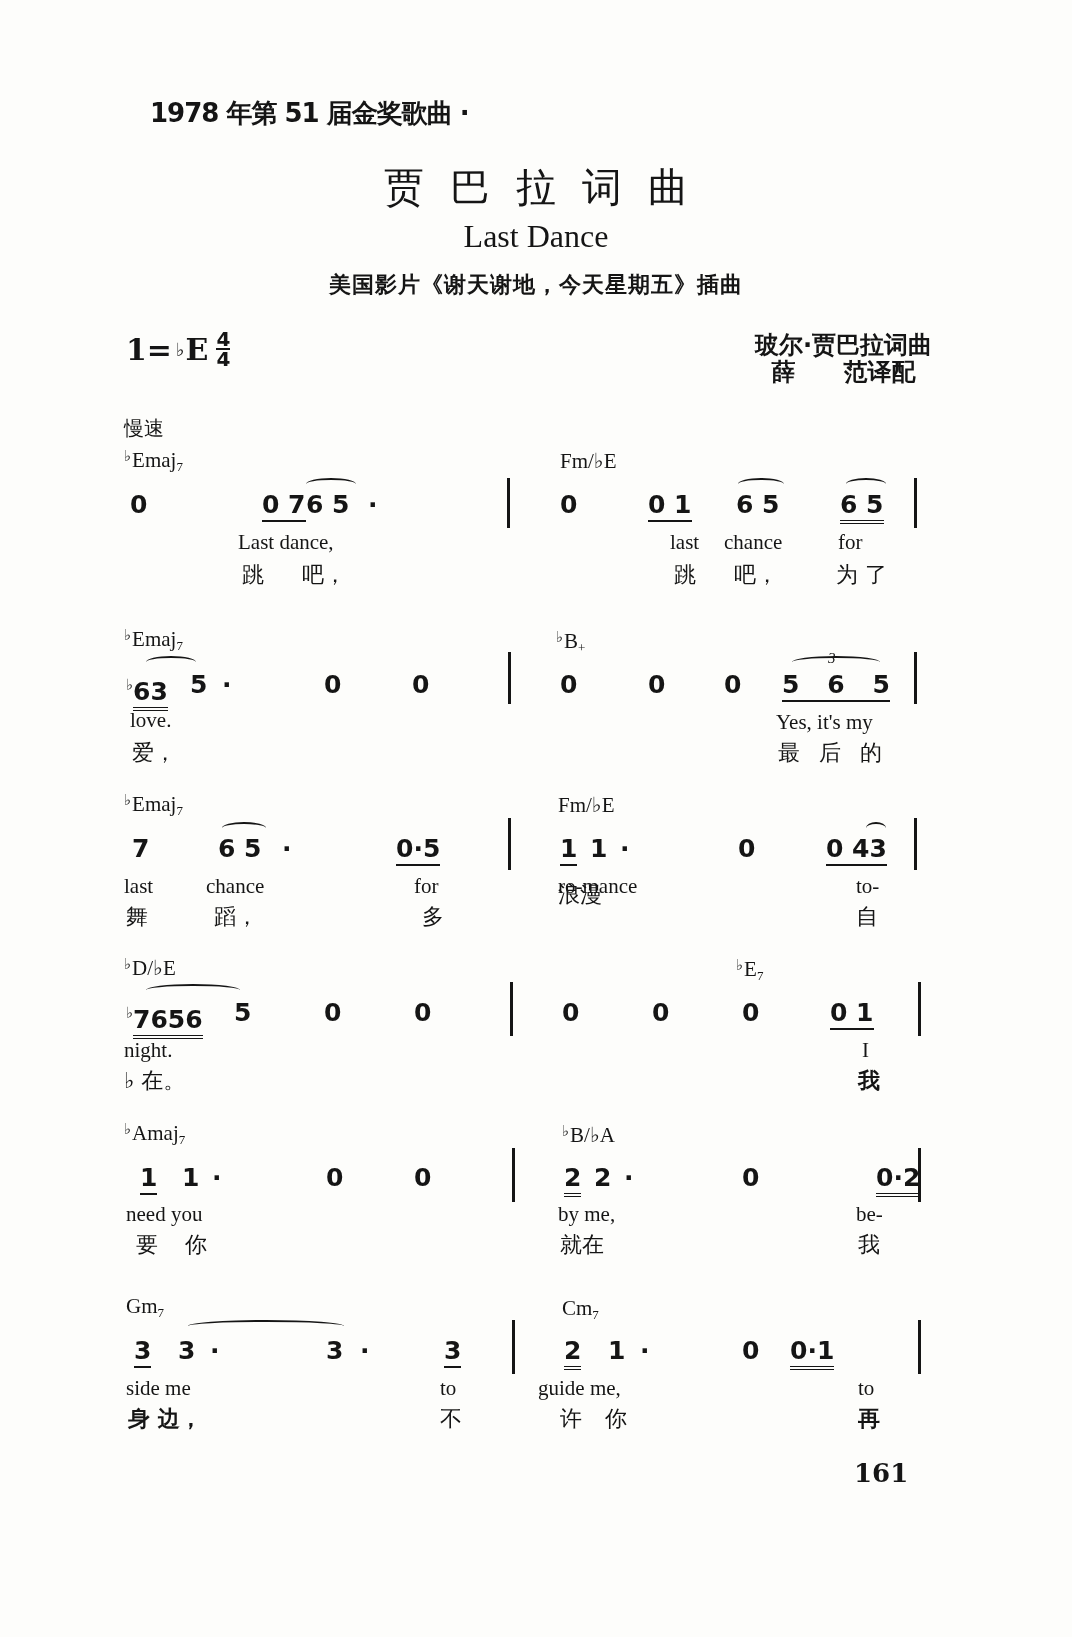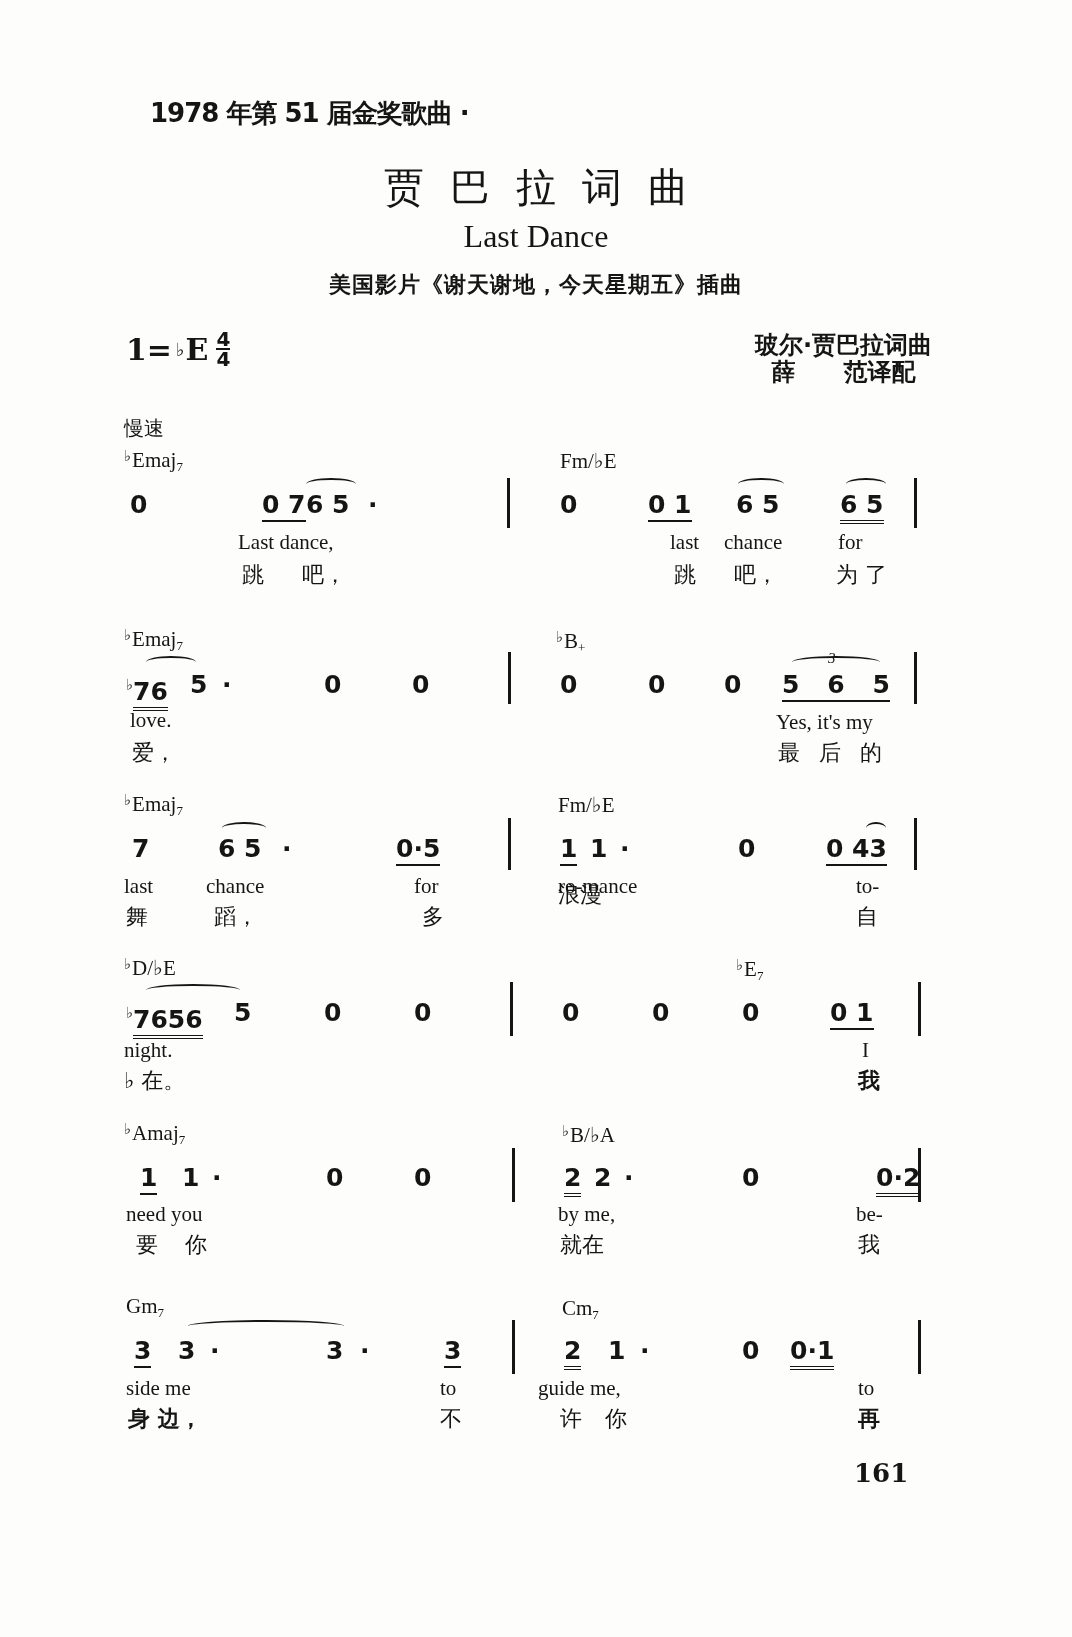--- a/index.html
+++ b/index.html
@@ -82,21 +82,21 @@
 <div class="abs lyr-cn" style="left:674px;top:560px;">跳</div>
 <div class="abs lyr-cn" style="left:734px;top:560px;">吧，</div>
 <div class="abs lyr-cn" style="left:836px;top:560px;">为 了</div>
 
 <div class="bar" style="left:914px;top:478px;height:50px;"></div>
 
 <div class="abs chord" style="left:124px;top:626px;"><span class="fl">♭</span><span>E</span><span>maj</span><sub>7</sub></div>
 <div class="abs chord" style="left:556px;top:628px;"><span class="fl">♭</span><span>B</span><sub>+</sub></div>
 
 <div class="slur" style="left:146px;top:656px;width:50px;"></div>
-<div class="abs n" style="left:126px;top:670px;"><span class="fl-n">♭</span><span class="u2">76</span></div>
+<div class="abs n" style="left:126px;top:670px;"><span class="fl-n">♭</span><span class="u2">63</span></div>
 <div class="abs n" style="left:190px;top:670px;">5</div>
 <div class="abs n" style="left:222px;top:670px;">·</div>
 <div class="abs n" style="left:324px;top:670px;">0</div>
 <div class="abs n" style="left:412px;top:670px;">0</div>
 <div class="abs lyr-en" style="left:130px;top:708px;">love.</div>
 <div class="abs lyr-cn" style="left:132px;top:738px;">爱，</div>
 
 <div class="bar" style="left:508px;top:652px;height:52px;"></div>
 
 <div class="abs n" style="left:560px;top:670px;">0</div>

